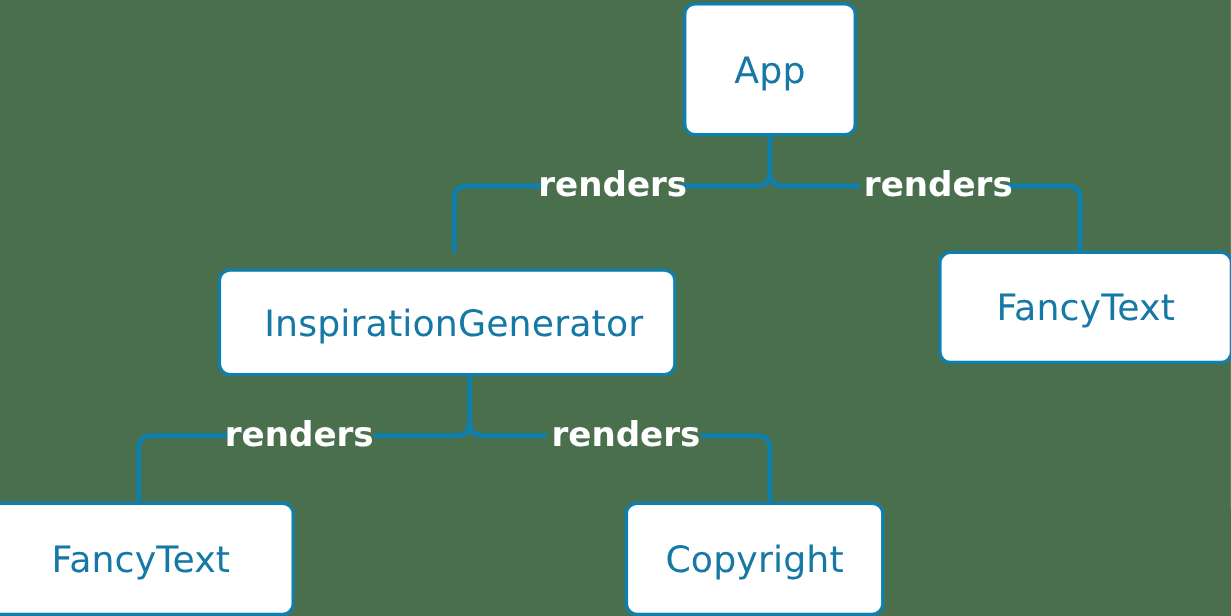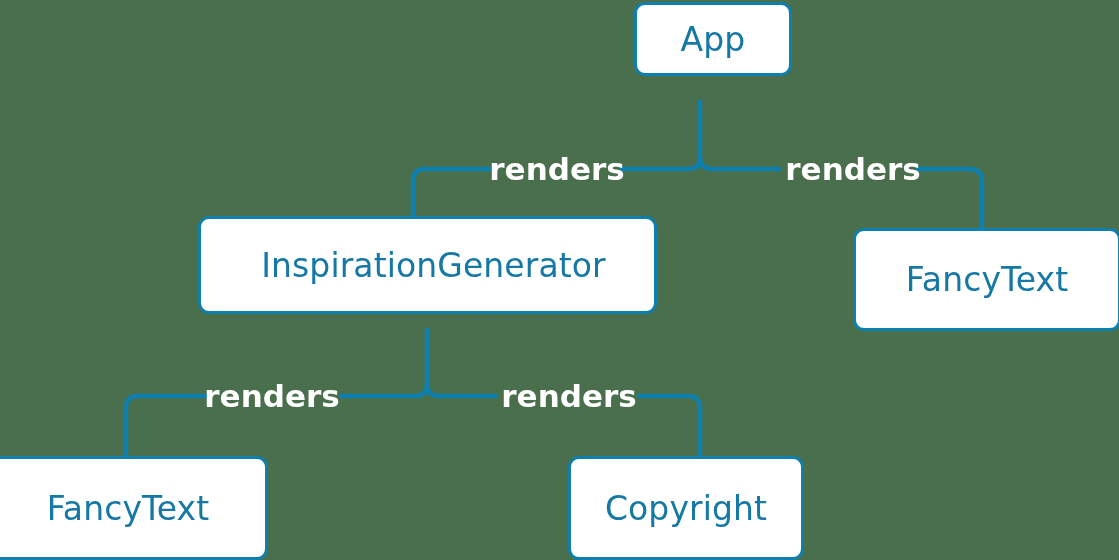--- a/index.html
+++ b/index.html
@@ -70,25 +70,25 @@
     <path d="M 427 328 L 427 384 Q 427 396 415 396 L 340 396 M 209 396 L 138 396 Q 126 396 126 408 L 126 456" stroke="#0f7fad" stroke-width="4.5" stroke-linecap="butt" fill="none"></path>
 
     <path d="M 427 384 Q 427 396 439 396 L 497 396 M 637 396 L 688 396 Q 700 396 700 408 L 700 456" stroke="#0f7fad" stroke-width="4.5" stroke-linecap="butt" fill="none"></path>
   </svg>
 
   <div class="edge-label" style="left:557px; top:169px;">renders</div>
   <div class="edge-label" style="left:853px; top:169px;">renders</div>
   <div class="edge-label" style="left:272px; top:396px;">renders</div>
   <div class="edge-label" style="left:569px; top:396px;">renders</div>
 
-  <div class="node-box" style="left:621px; top:2px; width:158px; height:74px;margin-left:13px;">
+  <div class="node-box" style="left:621px; top:2px; width:158px; height:122px;">
     <span class="node-label">App</span>
   </div>
 
-  <div class="node-box" style="left:198px; top:216px; width:459px; height:98px;padding-left:12px;">
+  <div class="node-box" style="left:198px; top:244px; width:417px; height:98px;padding-left:12px;">
     <span class="node-label">InspirationGenerator</span>
   </div>
 
   <div class="node-box" style="left:853px; top:228px; width:268px; height:103px;">
     <span class="node-label">FancyText</span>
   </div>
 
   <div class="node-box" style="left:-12px; top:456px; width:280px; height:104px;">
     <span class="node-label">FancyText</span>
   </div>

